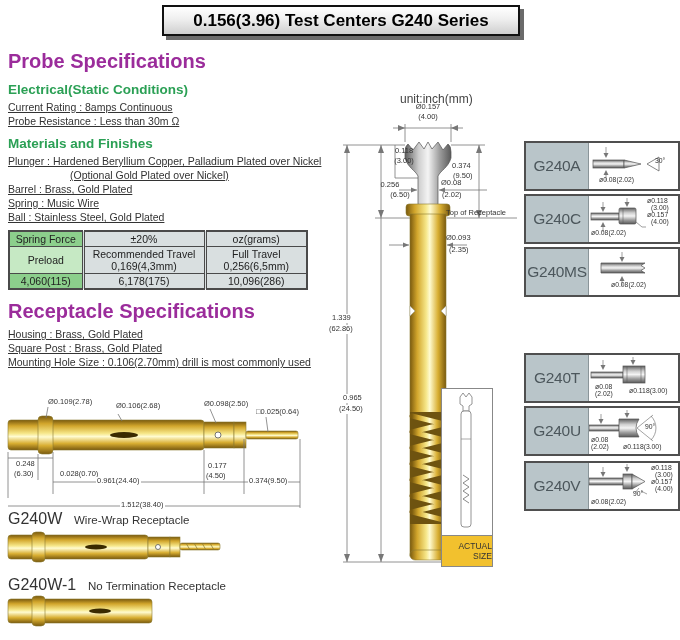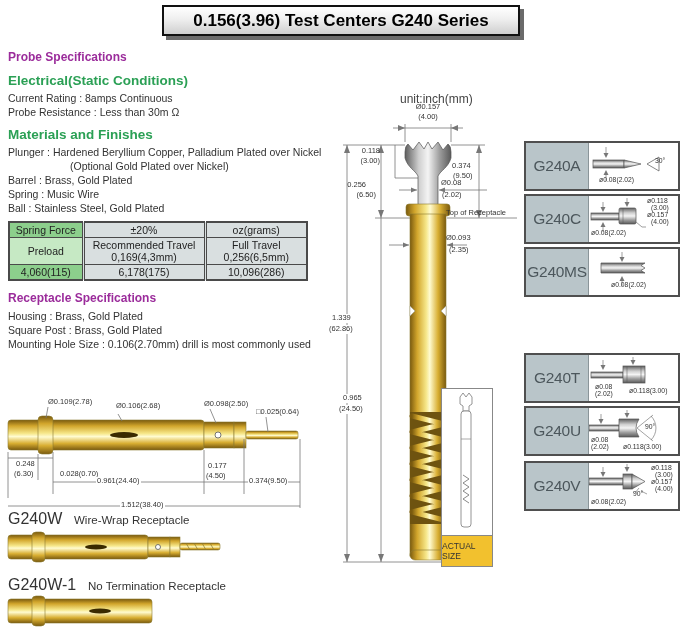--- a/index.html
+++ b/index.html
@@ -9,48 +9,48 @@
 
   
   .title-bar{position:absolute;left:162px;top:5px;width:354px;height:27px;
     background:linear-gradient(180deg,#ffffff 0%,#efefef 45%,#cfcfcf 100%);
     border:2px solid #111;box-shadow:4px 4px 0 #6b6b6b;
     display:flex;align-items:center;justify-content:center;
     font-size:17px;font-weight:bold;color:#000;}
 
   
   #left-col{position:absolute;left:8px;top:50px;width:322px;}
-  .h-purple{color:#9b2c9b;font-size:12px;font-weight:bold;margin:0;}
+  .h-purple{color:#9b2c9b;font-size:20px;font-weight:bold;margin:0;}
   .h-green{color:#2ba055;font-size:13.5px;font-weight:bold;margin:9px 0 4px 0;}
-  .bodyline{display:block;font-size:10.5px;color:#333;margin:2px 0;white-space:nowrap;}
+  .bodyline{display:block;font-size:10.5px;color:#333;margin:2px 0;white-space:nowrap;text-decoration:underline;}
   .indent{margin-left:62px;}
 
   
   .spec-table{border-collapse:collapse;margin-top:7px;font-size:10.5px;text-align:center;border:2px solid #4a4a4a;}
   .spec-table td{border:1px solid #4a4a4a;padding:1px 3px;color:#222;}
   .spec-table td.dbl{border-left:3px double #4a4a4a;}
   .g1{background:#8ccf8c;}
   .g2{background:#c6e9c4;}
   .gry{background:#d9dfe0;}
 
   
   .dimlbl{position:absolute;font-size:7.5px;line-height:8.5px;color:#333;white-space:nowrap;}
   .ctr{text-align:center;}
-  .rgt{text-align:right;}
+  .rgt{text-align:center;padding-left:39px;}
   .wbg{background:#fff;padding:0 1px;}
   .unit-note{position:absolute;left:400px;top:92px;font-size:12px;color:#444;}
 
   
   .wname{position:absolute;font-size:16px;color:#333;}
   .wdesc{position:absolute;font-size:11.5px;color:#333;}
 
   
   #actual-box{position:absolute;left:441px;top:388px;width:50px;height:177px;border:1px solid #888;background:#fff;}
   #actual-label{position:absolute;left:0;bottom:0;width:100%;height:30px;background:#f2c12e;border-top:1px solid #888;
-    display:flex;flex-direction:column;align-items:flex-start;justify-content:center;font-size:8.5px;color:#333;line-height:10px;}
+    display:flex;flex-direction:column;align-items:flex-end;justify-content:center;font-size:8.5px;color:#333;line-height:10px;}
 
   
   .model{position:absolute;left:524px;width:152px;height:46px;border:2px solid #4f4f4f;background:#fff;display:flex;}
   .model-label{width:62px;background:#b9c5c9;display:flex;align-items:center;justify-content:center;
     font-size:15.5px;color:#4c575c;letter-spacing:-0.3px;border-right:1px solid #8a9599;}
   .model-draw{position:relative;flex:1;}
   .mdim{position:absolute;font-size:6.8px;line-height:7px;color:#333;white-space:nowrap;}
 </style>
 </head>
 <body>

